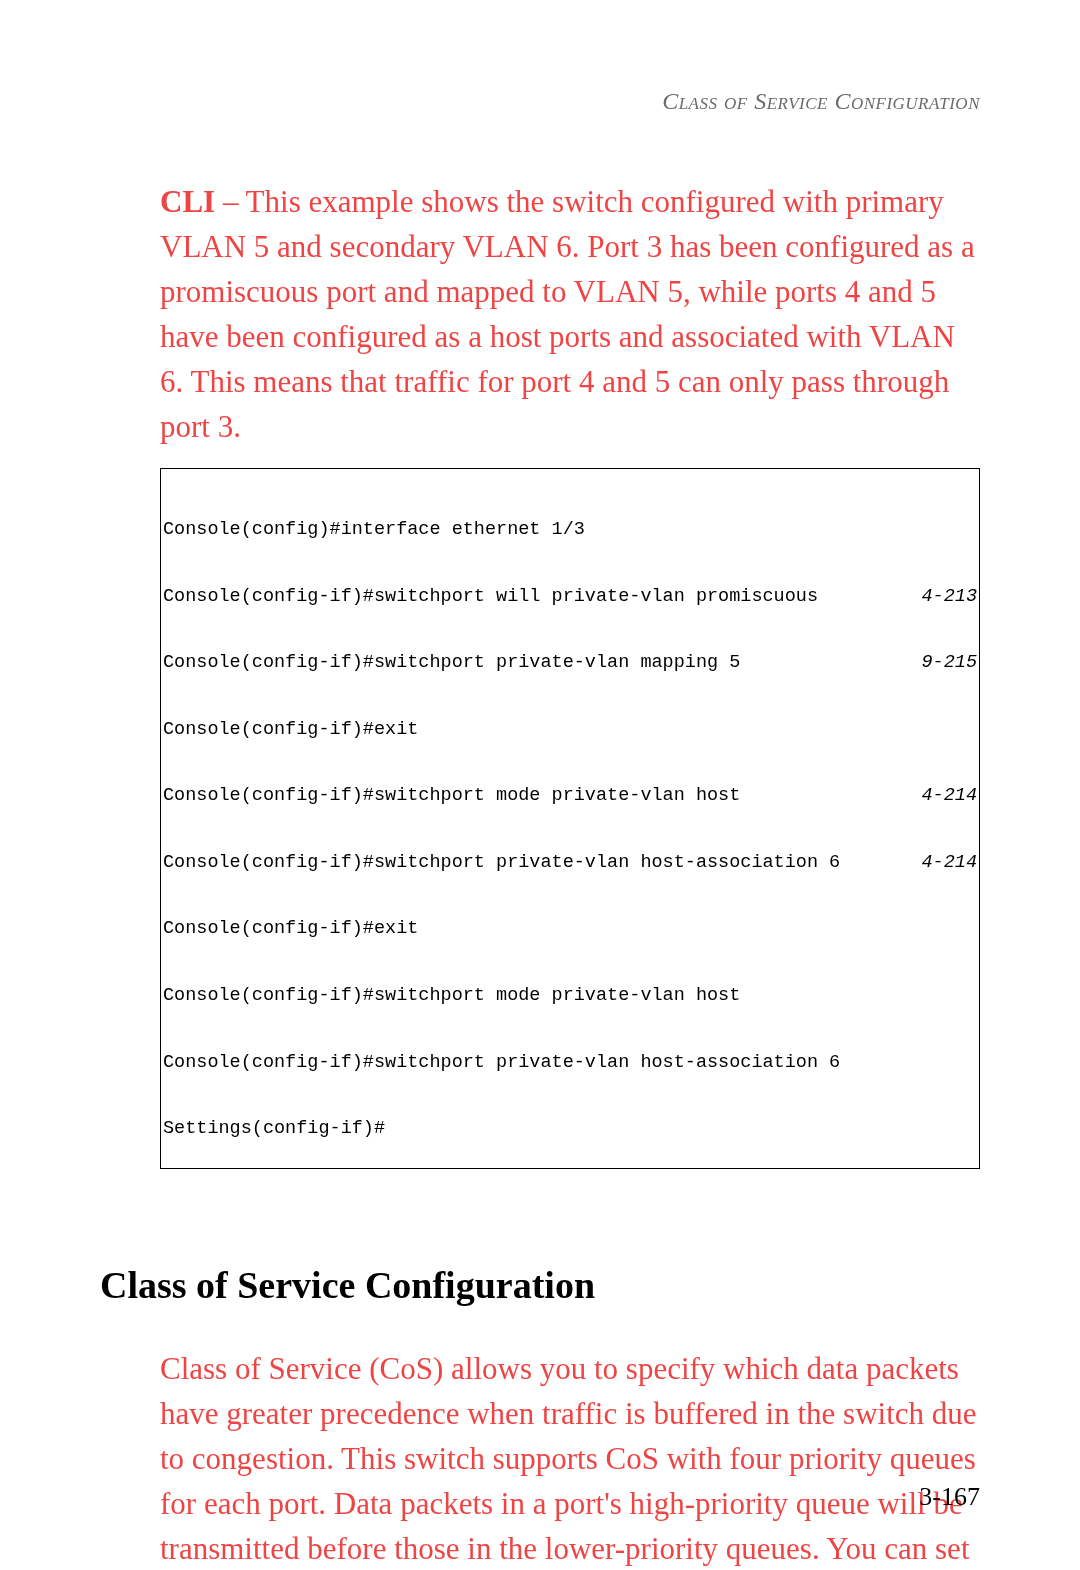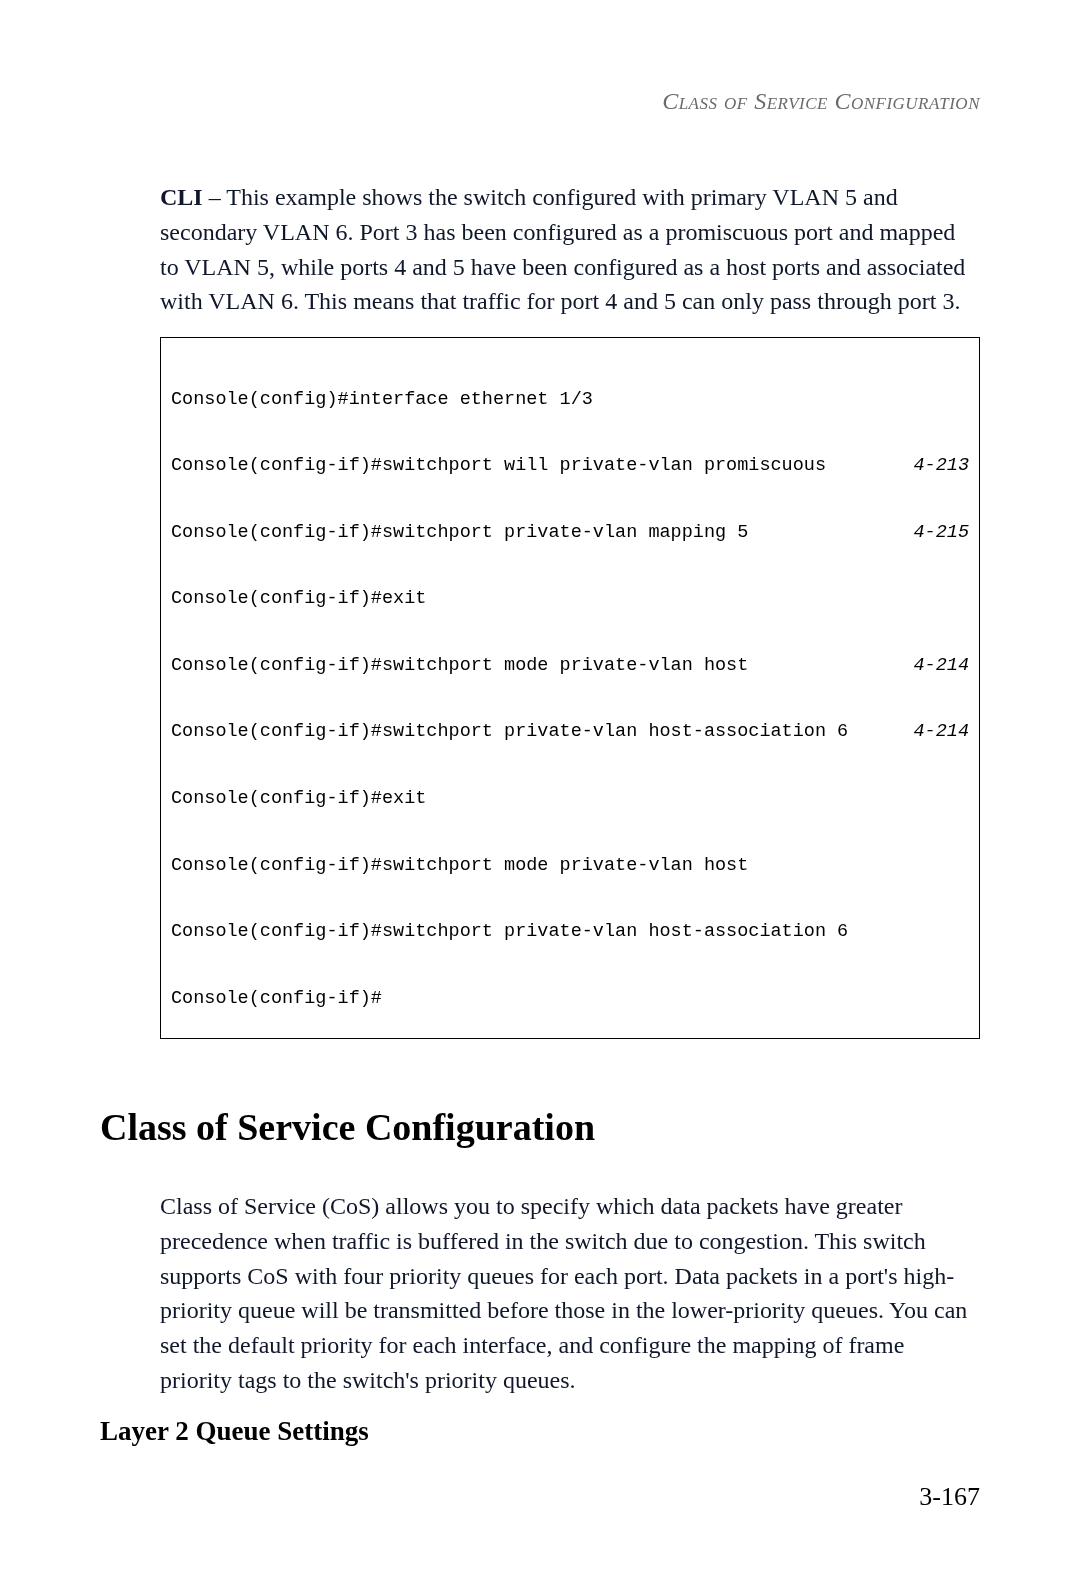--- a/index.html
+++ b/index.html
@@ -19,39 +19,39 @@
     .running-header {
       text-align: right;
       font-variant: small-caps;
       font-style: italic;
       font-size: 24px;
       color: #6a6a6a;
       margin-bottom: 65px;
       letter-spacing: 0.5px;
     }
     .body-text {
-      font-size: 24px;
+      font-size: 31px;
       line-height: 1.45;
       margin-left: 60px;
       margin-bottom: 18px;
-      color: #0f172a;
+      color: #ef4444;
     }
     .cli-label {
       font-weight: bold;
     }
     .code-block {
       border: 1px solid #000000;
       margin-left: 60px;
       margin-right: 0;
-      padding: 6px 10px;
+      padding: 6px 2px;
       font-family: 'Courier New', Courier, monospace;
       font-size: 18.5px;
       line-height: 1.2;
       white-space: pre;
-      margin-bottom: 66px;
+      margin-bottom: 94px;
       overflow: hidden;
     }
     .code-line {
       display: flex;
       justify-content: space-between;
     }
     .code-ref {
       font-style: italic;
     }
     .section-heading {
@@ -78,28 +78,28 @@
 
 <div class="running-header">Class of Service Configuration</div>
 
 <p class="body-text">
   <span class="cli-label">CLI</span><span> – This example shows the switch configured with primary VLAN 5 and secondary VLAN 6. Port 3 has been configured as a promiscuous port and mapped to VLAN 5, while ports 4 and 5 have been configured as a host ports and associated with VLAN 6. This means that traffic for port 4 and 5 can only pass through port 3.</span>
 </p>
 
 <div class="code-block">
   <div class="code-line"><span>Console(config)#interface ethernet 1/3</span><span class="code-ref"></span></div>
   <div class="code-line"><span>Console(config-if)#switchport will private-vlan promiscuous</span><span class="code-ref">4-213</span></div>
-  <div class="code-line"><span>Console(config-if)#switchport private-vlan mapping 5</span><span class="code-ref">4-215</span></div>
+  <div class="code-line"><span>Console(config-if)#switchport private-vlan mapping 5</span><span class="code-ref">9-215</span></div>
   <div class="code-line"><span>Console(config-if)#exit</span><span class="code-ref"></span></div>
   <div class="code-line"><span>Console(config-if)#switchport mode private-vlan host</span><span class="code-ref">4-214</span></div>
   <div class="code-line"><span>Console(config-if)#switchport private-vlan host-association 6</span><span class="code-ref">4-214</span></div>
   <div class="code-line"><span>Console(config-if)#exit</span><span class="code-ref"></span></div>
   <div class="code-line"><span>Console(config-if)#switchport mode private-vlan host</span><span class="code-ref"></span></div>
   <div class="code-line"><span>Console(config-if)#switchport private-vlan host-association 6</span><span class="code-ref"></span></div>
-  <div class="code-line"><span>Console(config-if)#</span><span class="code-ref"></span></div>
+  <div class="code-line"><span>Settings(config-if)#</span><span class="code-ref"></span></div>
 </div>
 
 <h1 class="section-heading">Class of Service Configuration</h1>
 
 <p class="body-text">Class of Service (CoS) allows you to specify which data packets have greater precedence when traffic is buffered in the switch due to congestion. This switch supports CoS with four priority queues for each port. Data packets in a port's high-priority queue will be transmitted before those in the lower-priority queues. You can set the default priority for each interface, and configure the mapping of frame priority tags to the switch's priority queues.</p>
 
 <h2 class="subsection-heading">Layer 2 Queue Settings</h2>
 
 <div class="page-number">3-167</div>
 

